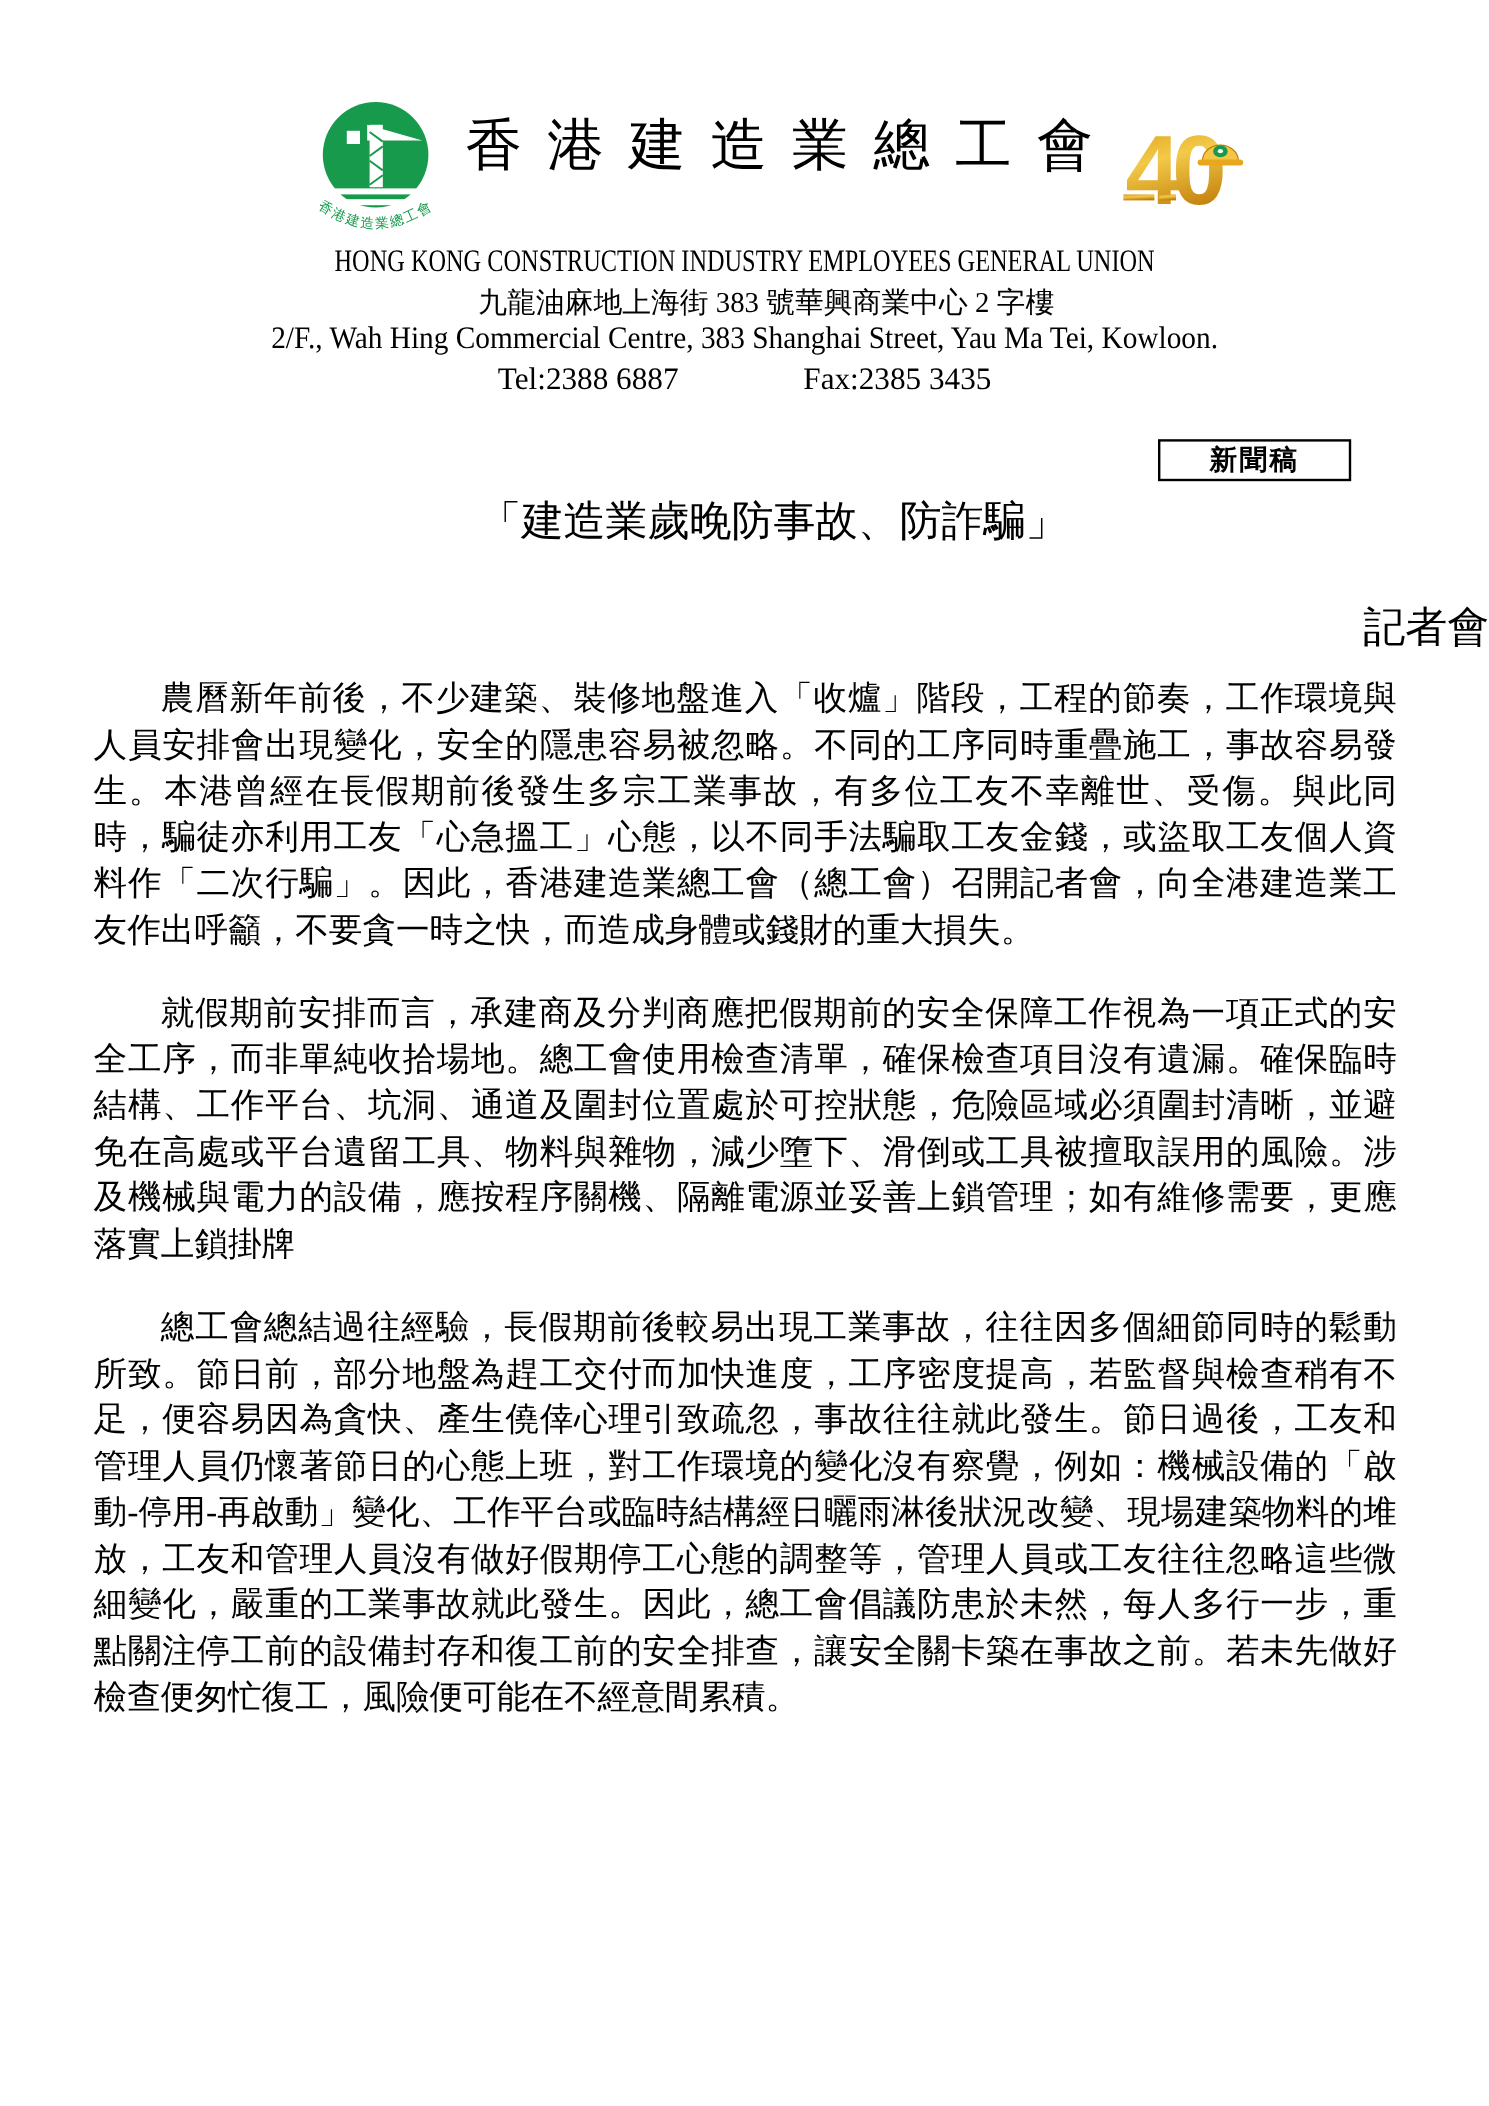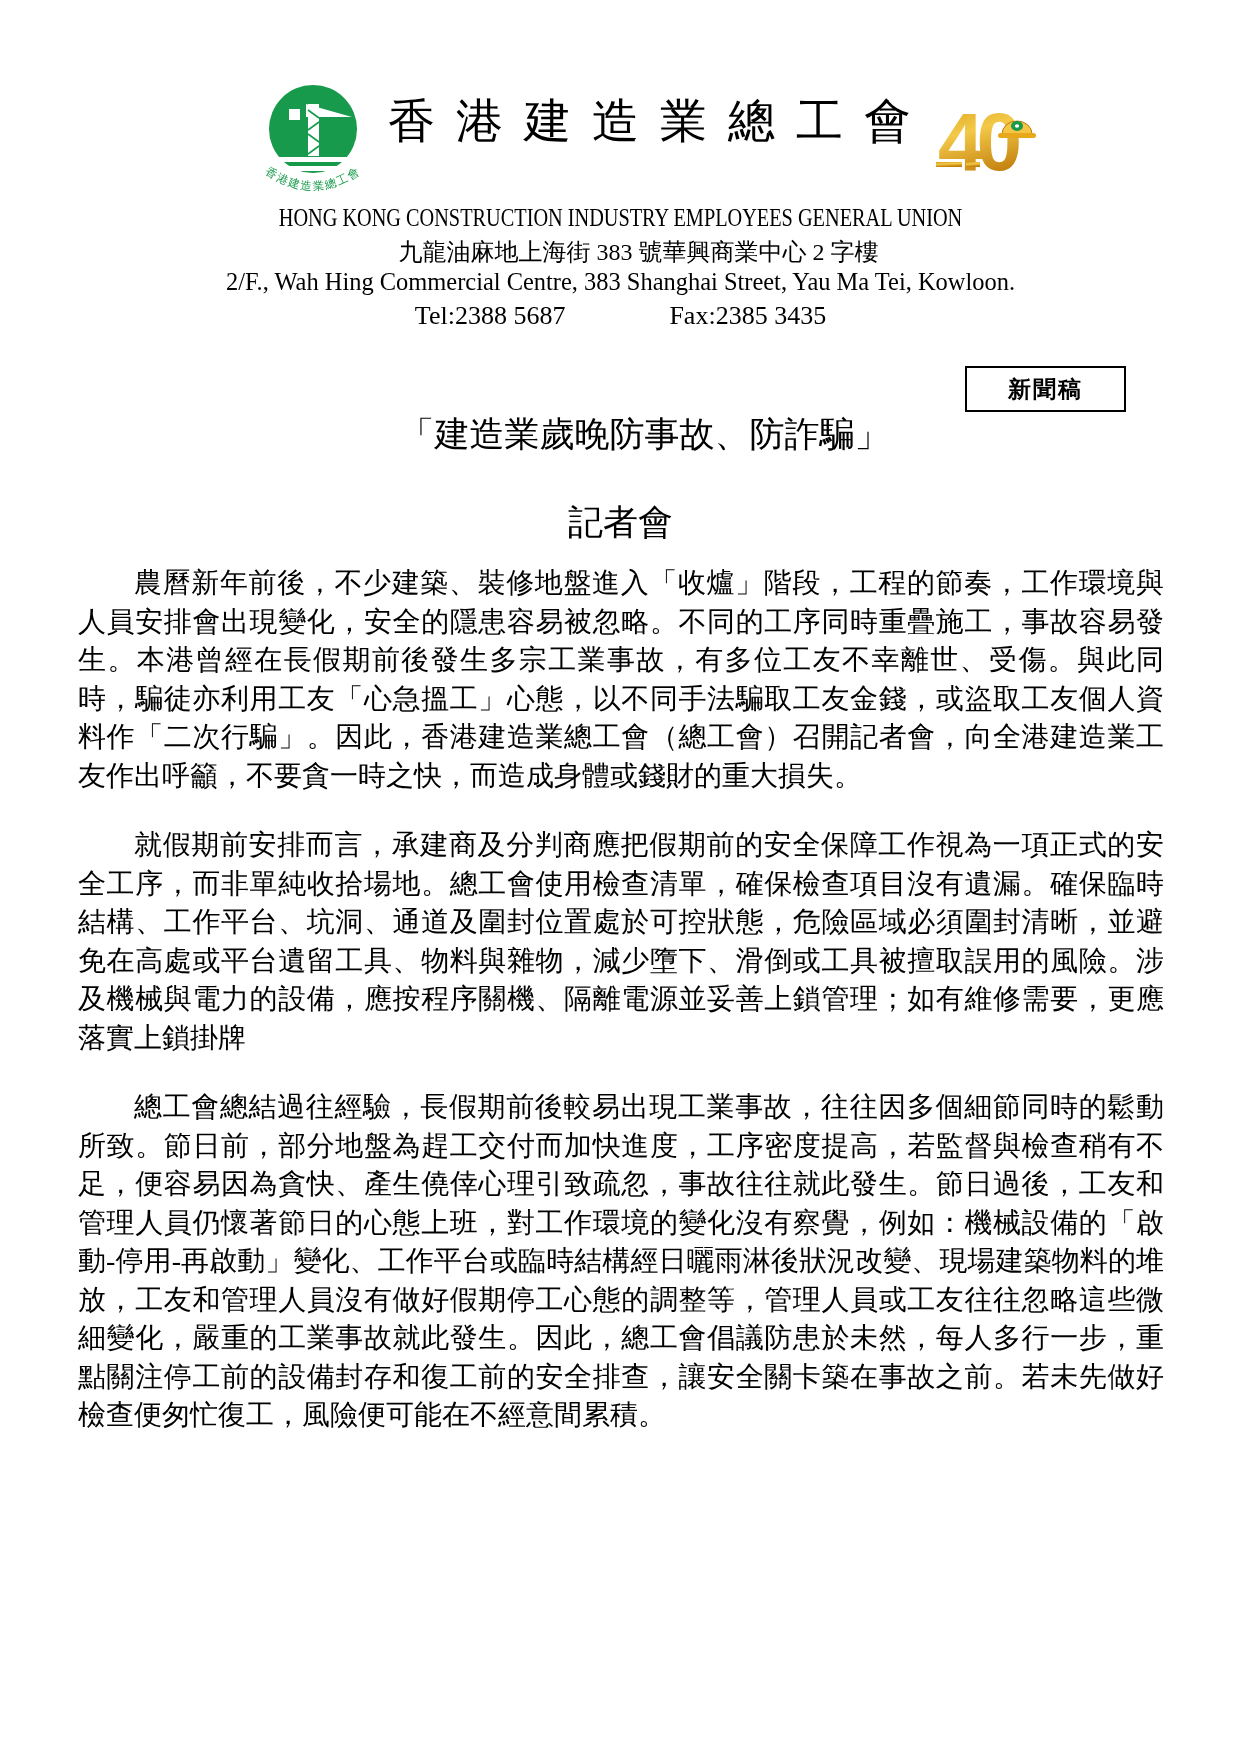--- a/index.html
+++ b/index.html
@@ -35,33 +35,33 @@
     text-align:center; font-size:26px; white-space:nowrap;
     transform:scaleX(0.94); transform-origin:center;
   }
   .telfax {
     position:absolute; left:0; top:301px; width:1241px;
     display:flex; justify-content:center; gap:104px;
     font-size:26px;
   }
   
   .press-badge {
-    position:absolute; left:965px; top:366px; width:161px; height:46px;
+    position:absolute; left:965px; top:366px; width:161px; height:35px;
     border:2px solid #000;
     display:flex; align-items:center; justify-content:center;
     font-size:23px; font-weight:bold; letter-spacing:2px;
   }
   
   .doc-title1 {
     position:absolute; left:0; top:411px; width:1241px;
     text-align:center; font-size:35px; font-weight:normal;padding-left:48px;
   }
   .doc-title2 {
     position:absolute; left:0; top:499px; width:1241px;
-    text-align:center; font-size:35px; font-weight:normal;
+    text-align:right; font-size:35px; font-weight:normal;
   }
   
   .body-text {
     position:absolute; left:78px; top:564px; width:1086px;
     font-size:28px; line-height:38.5px;
     text-align:justify; text-justify:inter-character;
   }
   .body-text p { text-indent:56px; margin:0 0 31px 0; }
 </style>
 </head>
@@ -109,21 +109,21 @@
       <rect x="62" y="33" width="38" height="5" rx="2.5" fill="#e8a81c"></rect>
       <ellipse cx="81" cy="26" rx="6" ry="5" fill="#179a4b"></ellipse>
       <ellipse cx="81" cy="26" rx="2.2" ry="1.8" fill="#ffffff"></ellipse>
     </g>
   </svg>
 
   <div class="union-name-en">HONG KONG CONSTRUCTION INDUSTRY EMPLOYEES GENERAL UNION</div>
   <div class="address-zh">九龍油麻地上海街 383 號華興商業中心 2 字樓</div>
   <div class="address-en">2/F., Wah Hing Commercial Centre, 383 Shanghai Street, Yau Ma Tei, Kowloon.</div>
   <div class="telfax">
-    <span>Tel:2388 5687</span>
+    <span>Tel:2388 6887</span>
     <span>Fax:2385 3435</span>
   </div>
 
   <div class="press-badge">新聞稿</div>
 
   <div class="doc-title1">「建造業歲晚防事故、防詐騙」</div>
   <div class="doc-title2">記者會</div>
 
   <div class="body-text">
     <p>農曆新年前後，不少建築、裝修地盤進入「收爐」階段，工程的節奏，工作環境與人員安排會出現變化，安全的隱患容易被忽略。不同的工序同時重疊施工，事故容易發生。本港曾經在長假期前後發生多宗工業事故，有多位工友不幸離世、受傷。與此同時，騙徒亦利用工友「心急搵工」心態，以不同手法騙取工友金錢，或盜取工友個人資料作「二次行騙」。因此，香港建造業總工會（總工會）召開記者會，向全港建造業工友作出呼籲，不要貪一時之快，而造成身體或錢財的重大損失。</p>

